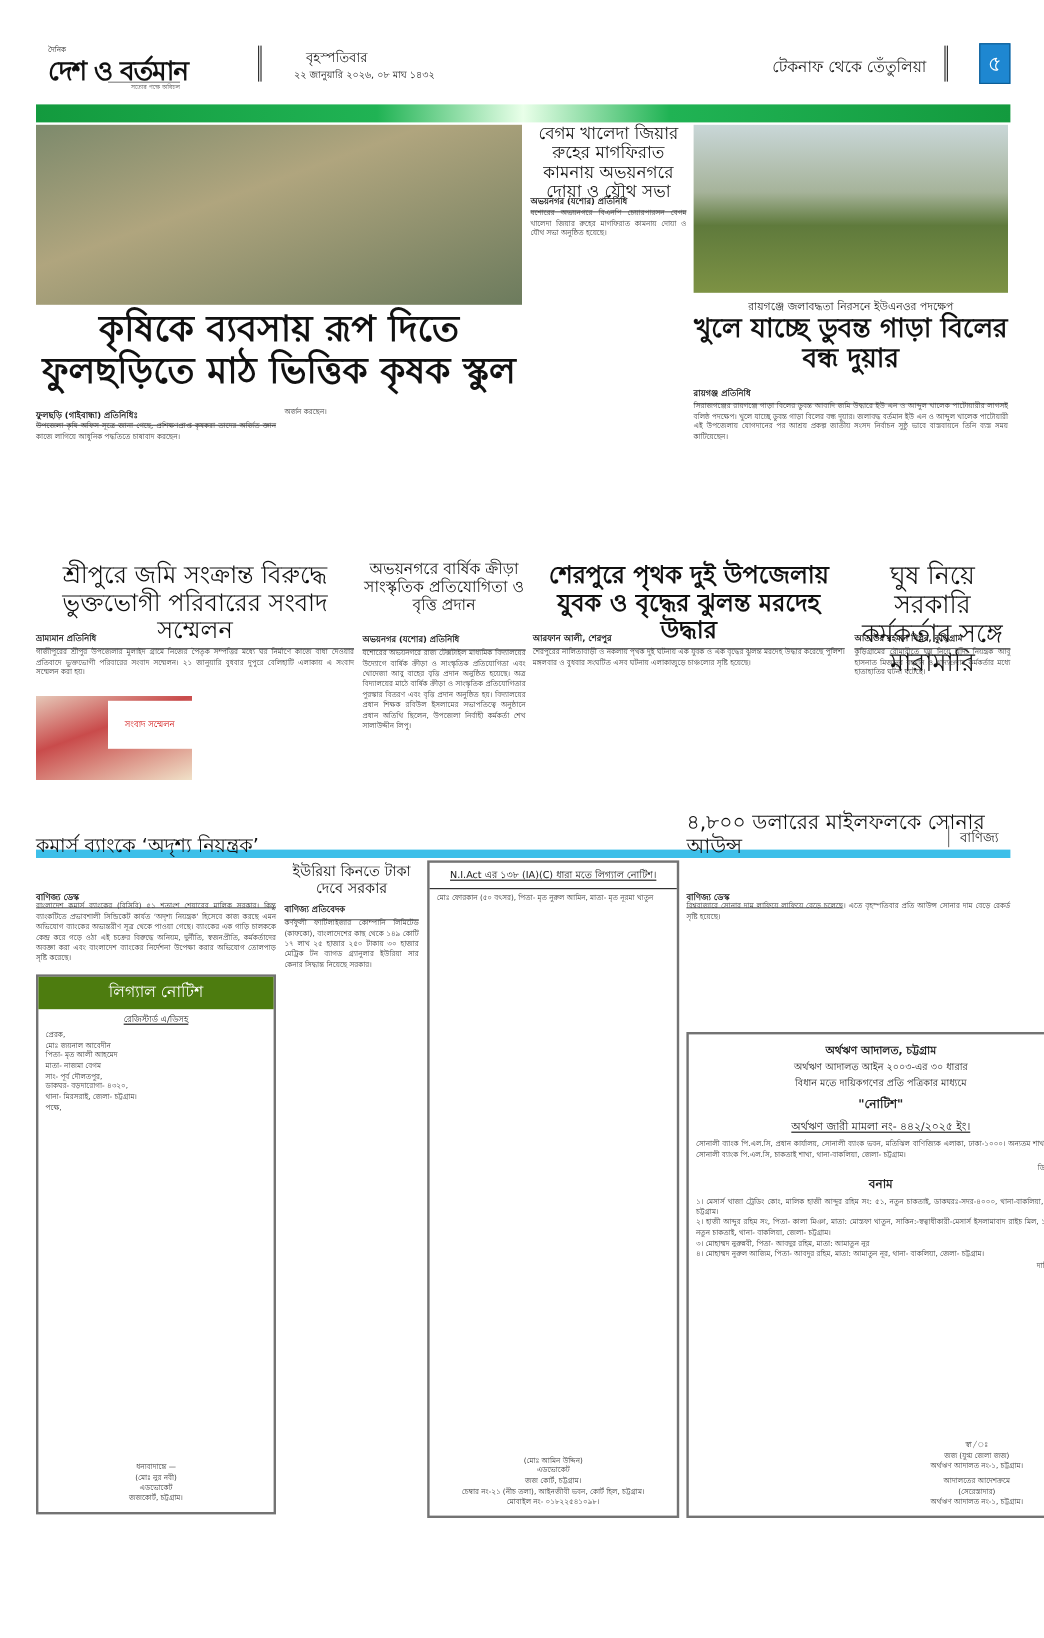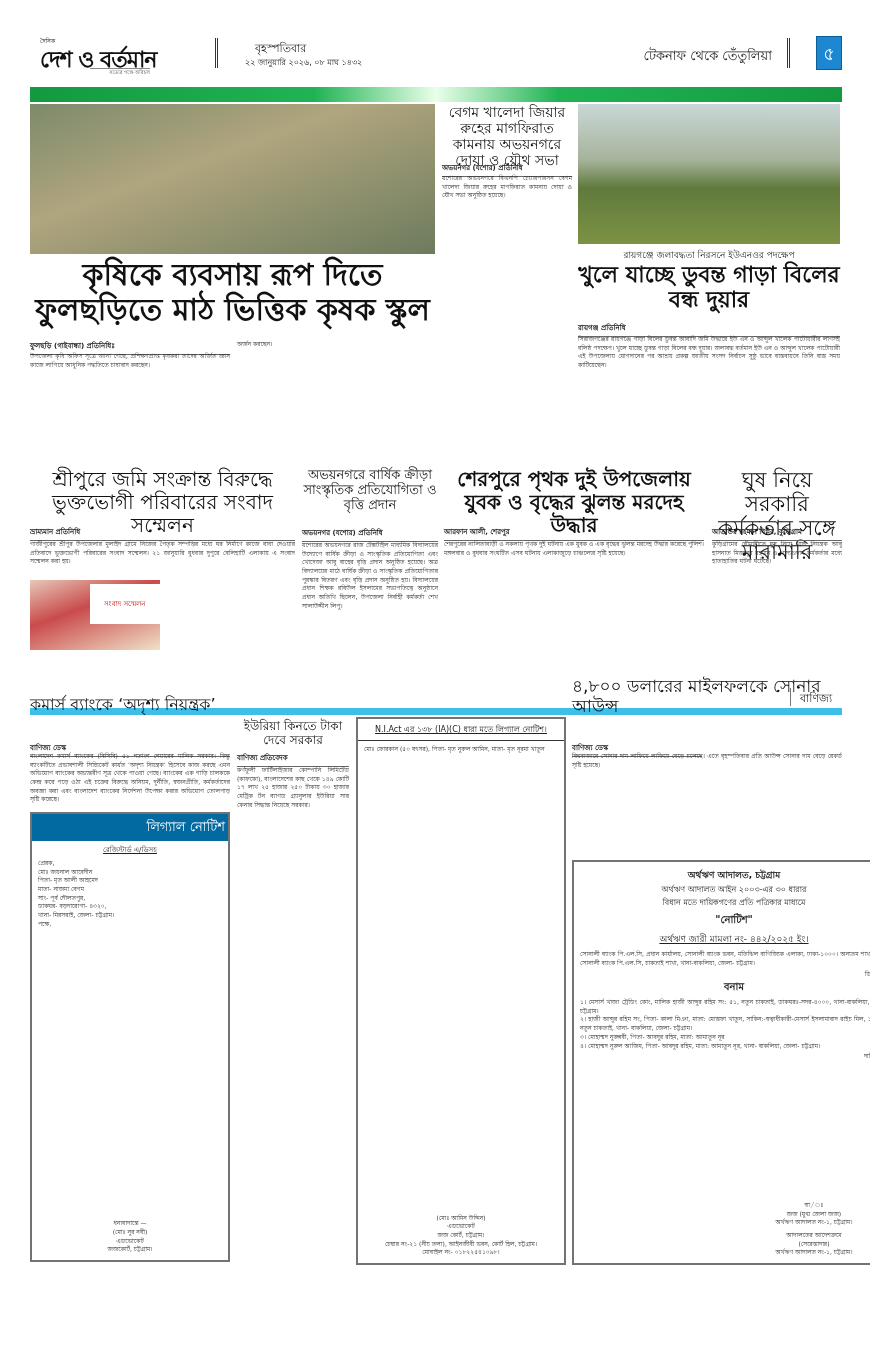--- a/index.html
+++ b/index.html
@@ -14,21 +14,21 @@
 .date{position:absolute;left:215px;top:20px;font-size:8px}
 .motto{position:absolute;right:70px;top:10px;font-size:13px}
 .pagenum{position:absolute;right:0;top:0;width:26px;height:34px;background:#1e87d1;color:#fff;font-size:18px;text-align:center;line-height:34px;border:1px solid #0d5e97}
 .greenbar{left:30px;top:87px;width:812px;height:15px;background:linear-gradient(90deg,#139a3e 0%,#20b354 35%,#e9ffe9 50%,#20b354 65%,#139a3e 100%)}
 .photo{background:linear-gradient(160deg,#7d8a6c,#b0a57e 40%,#6c7b5d);}
 .headline{font-weight:bold;color:#111;text-align:center;line-height:1.15}
 .byline{font-size:7px;font-weight:bold;border-bottom:1px solid #666;padding-bottom:2px}
 .body{font-size:6px;line-height:1.45;color:#333;text-align:justify}
 .box{border:1px solid #737373}
 .bluebar{left:30px;top:708px;width:812px;height:7px;background:#3dbfe9}
-.black-hdr{background:#0369a1;color:#fff;text-align:right;font-size:13px;padding:3px}
+.black-hdr{background:#4d7c0f;color:#fff;text-align:center;font-size:13px;padding:3px}
 .center{text-align:center}
 .vline{position:absolute;width:1px;background:#777}
 </style>
 </head>
 <body>
 
 <div class="abs masthead">
   <span class="logo-small">দৈনিক</span>
   <div class="logo"><span>দেশ ও বর্তমান</span></div>
   <div class="logo-tag">সত্যের পক্ষে অবিচল</div>

